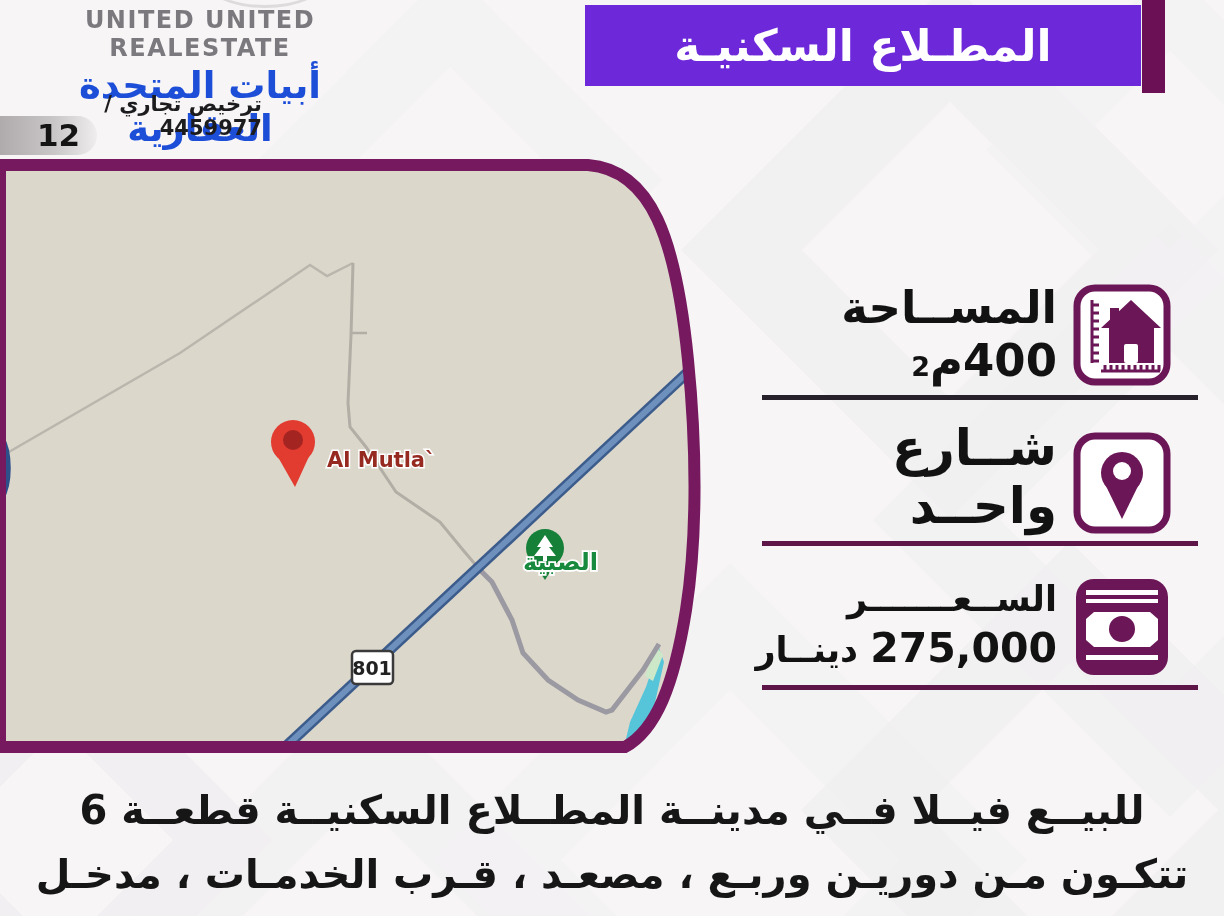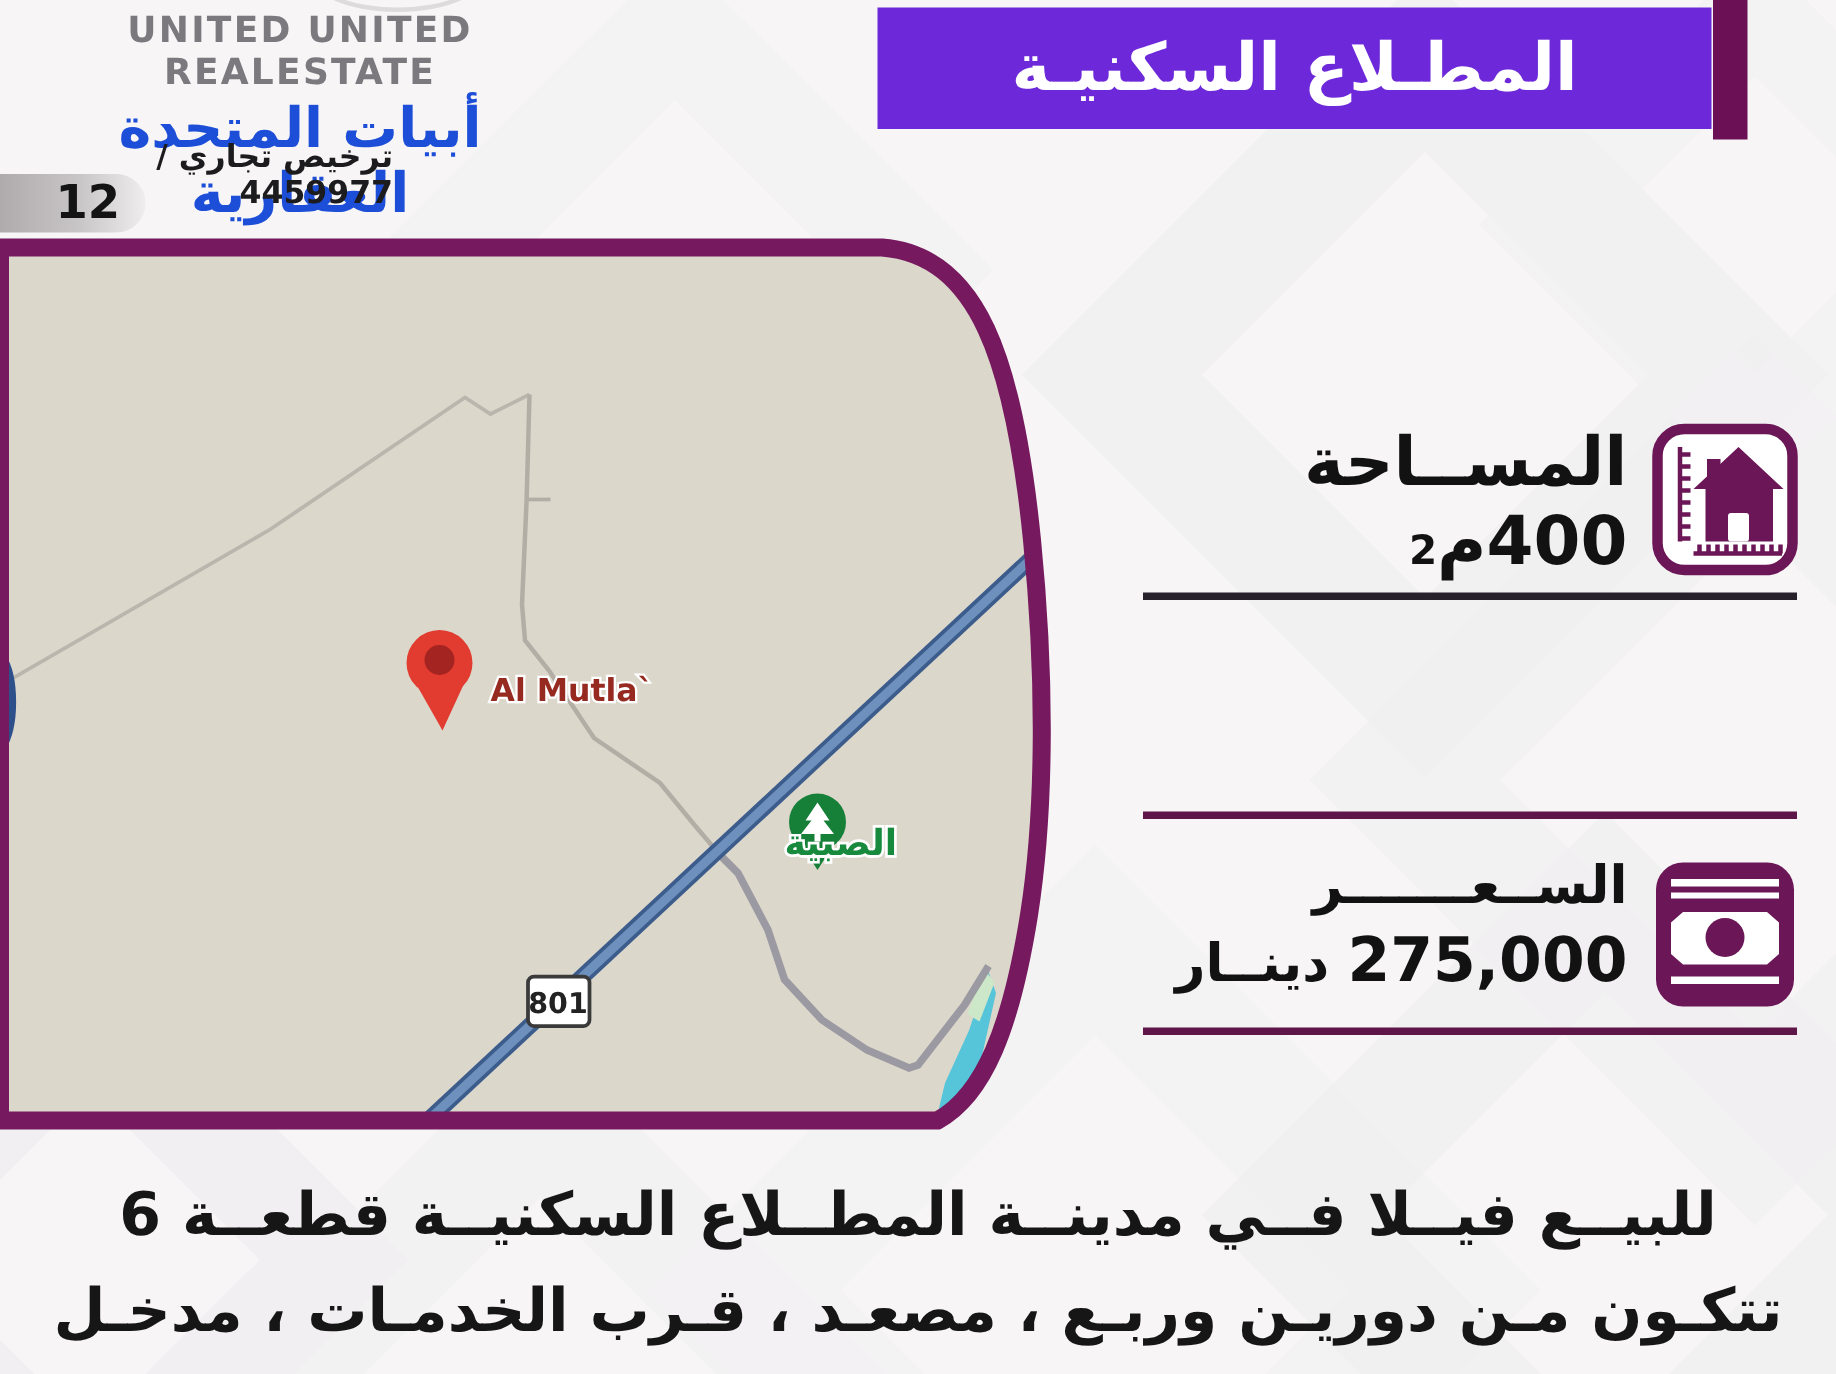--- a/index.html
+++ b/index.html
@@ -28,22 +28,22 @@
   
   #banner { left:585px; top:5px; width:556px; height:81px; background:#6d28d9;
             text-align:center; line-height:81px; font-size:44px; font-weight:bold;
             color:#ffffff; direction:rtl; }
   #banner-bar { position:absolute; left:1142px; top:0; width:23px; height:93px; background:#6b1055; z-index:2; }
 
   
   #map-panel { left:0; top:150px; width:712px; height:616px; z-index:2; }
 
   
-  .spec-row { position:absolute; left:758px; width:442px; display:flex; direction:rtl;
-              align-items:flex-start; gap:15px; z-index:2; }
+  .spec-row { position:absolute; left:730px; width:442px; display:flex; direction:rtl;
+              align-items:flex-end; gap:15px; z-index:2; }
   .spec-icon { flex:0 0 100px; width:100px; height:104px; }
   .spec-text { flex:1; text-align:start; color:#121212; font-weight:bold; direction:rtl; }
   #spec-area   { top:281px; height:106px; }
   #spec-street { top:429px; height:106px; }
   #spec-price  { top:571px; height:108px; }
   #spec-area .spec-text { font-size:45px; }
   .unit-sup { font-size:27px; }
   #spec-street .spec-text { font-size:50px; }
   .price-label { font-size:35px; line-height:40px; }
   .price-line  { font-size:35px; line-height:58px; }
@@ -151,20 +151,31 @@
         <rect x="52" y="61" width="14" height="19" rx="2" fill="#ffffff"></rect>
       </svg>
     </div>
     <div class="spec-text">
       <span>المســاحة</span>
       <span>400</span><span>م</span><span class="unit-sup">2</span>
     </div>
   </div>
   <div id="divider-1" class="divider"></div>
 
+  <div id="spec-street" class="spec-row">
+    <div class="spec-icon">
+      <svg width="100" height="104" viewBox="0 0 100 104">
+        <rect x="5" y="5" width="90" height="94" rx="18" fill="#ffffff" stroke="#6b1656" stroke-width="7"></rect>
+        <circle cx="50" cy="42" r="21" fill="#6b1656"></circle>
+        <polygon points="33,53 67,53 50,88" fill="#6b1656"></polygon>
+        <circle cx="50" cy="40" r="9" fill="#ffffff"></circle>
+      </svg>
+    </div>
+    <div class="spec-text">شــارع واحــد</div>
+  </div>
   <div id="divider-2" class="divider"></div>
 
   <div id="spec-price" class="spec-row">
     <div class="spec-icon">
       <svg width="100" height="104" viewBox="0 0 100 104">
         <rect x="4" y="4" width="92" height="96" rx="18" fill="#6b1656"></rect>
         <rect x="14" y="15" width="72" height="5" fill="#ffffff"></rect>
         <rect x="14" y="24" width="72" height="4" fill="#ffffff"></rect>
         <path d="M22,37 h56 l8,7 v21 l-8,7 h-56 l-8,-7 v-21 z" fill="#ffffff"></path>
         <circle cx="50" cy="54" r="13" fill="#6b1656"></circle>

